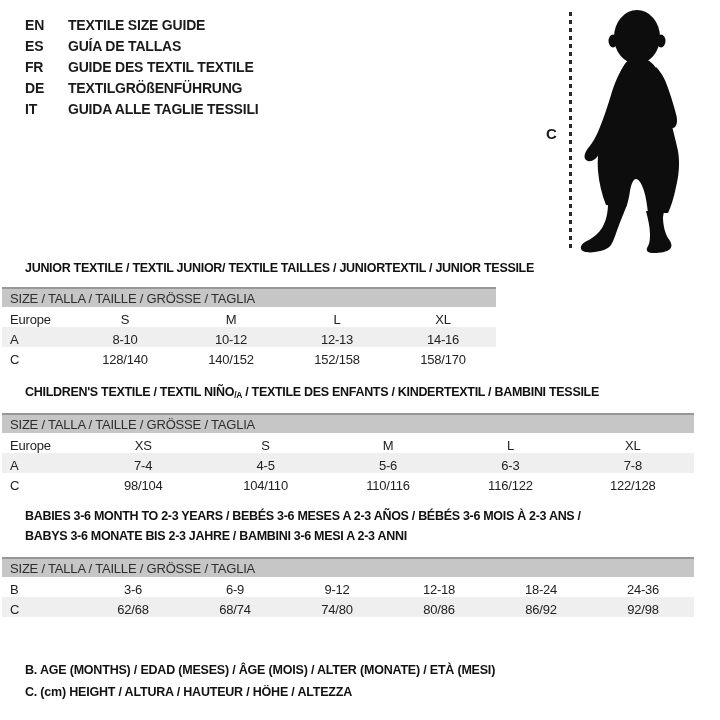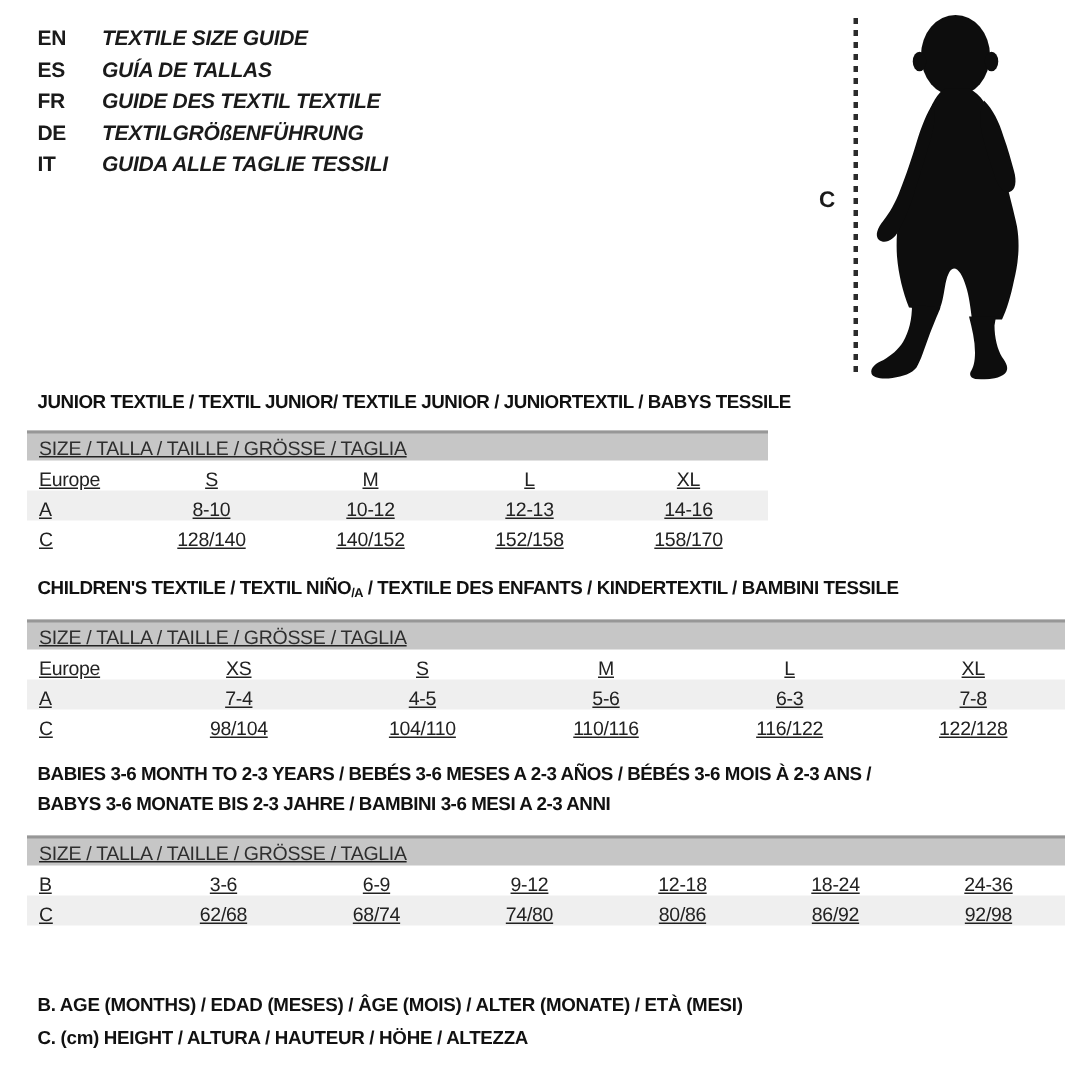--- a/index.html
+++ b/index.html
@@ -4,39 +4,39 @@
 <style>
   html,body{margin:0;padding:0;background:#fff;}
   .canvas{
     position:relative;width:720px;height:720px;background:#ffffff;
     font-family:"Liberation Sans", sans-serif;color:#1a1a1a;overflow:hidden;border-radius:19px;
   }
   
   .lang-block{position:absolute;left:25px;top:14px;}
   .lang-row{display:flex;height:21px;align-items:center;}
   .lang-code{width:43px;font-weight:700;font-size:14px;letter-spacing:-0.2px;}
-  .lang-label{font-weight:700;font-size:14px;letter-spacing:-0.2px;white-space:nowrap;font-style:italic;}
+  .lang-label{font-weight:700;font-size:14px;letter-spacing:-0.2px;white-space:nowrap;}
 
   
   .measure-line{
     position:absolute;left:569px;top:12px;width:3px;height:238px;
     background:repeating-linear-gradient(to bottom,#2b2b2b 0 4px,transparent 4px 8px);
   }
   .figure-label{position:absolute;left:546px;top:125px;font-weight:700;font-size:15px;}
   .silhouette{position:absolute;left:580px;top:7px;width:122px;height:246px;}
 
   
   .section-title{
     position:absolute;left:25px;font-weight:700;font-size:12.5px;
     letter-spacing:-0.3px;white-space:nowrap;color:#111;
   }
   .sub{font-size:8.5px;position:relative;top:2px;}
 
   
-  .size-table{position:absolute;left:18px;font-size:13px;letter-spacing:-0.2px;color:#222;text-decoration:underline;}
+  .size-table{position:absolute;left:2px;font-size:13px;letter-spacing:-0.2px;color:#222;}
   .thead{
     height:20px;background:var(--header-bg,#c6c6c6);border-top:2px solid #979797;
     display:flex;align-items:center;padding-left:8px;box-sizing:border-box;
     color:#2e2e2e;white-space:nowrap;
   }
   .trow{display:flex;height:20px;align-items:flex-end;}
   .trow.alt{background:var(--row-alt,#efefef);}
   .tlabel{padding-left:8px;box-sizing:border-box;}
   .t1 .tlabel{width:70px;}
   .t2 .tlabel,.t3 .tlabel{width:80px;}
@@ -84,21 +84,21 @@
         <ellipse cx="81" cy="34" rx="4.5" ry="6.5"></ellipse>
         <path d="M50 52 L66 52 C74 56 79 64 82 74 C85 84 88 96 90 110 C93 124 96 134 98 144 C100 156 99 168 96 180 C94 190 91 200 88 206 L68 206 C67 198 66 190 64 184 C62 177 59 172 56 172 C53 172 51 178 50 184 C49 190 48 196 46 200 L26 198 C22 188 19 176 18 164 C17 150 19 136 23 122 C27 106 32 88 38 72 C41 62 45 55 50 52 Z"></path>
         <path d="M42 62 C38 68 34 78 31 88 C28 98 24 110 20 120 C17 128 13 135 9 140 C5 145 3 150 6 153 C10 156 16 153 19 147 C23 140 27 130 30 120 C34 108 38 94 41 84 C43 76 44 68 42 62 Z"></path>
         <path d="M76 60 C82 66 86 74 89 84 C92 92 94 100 96 107 C98 114 97 120 93 121 C89 122 85 117 83 110 C80 101 77 92 75 84 C73 75 73 66 76 60 Z"></path>
         <path d="M28 196 C28 206 26 214 22 221 C19 226 14 230 9 233 C4 235 0 238 1 242 C2 245 8 246 15 245 C22 244 28 242 31 238 C34 233 36 226 39 218 C42 210 45 203 47 198 Z"></path>
         <path d="M66 204 C68 212 70 220 70 228 C70 234 69 238 67 241 C66 244 68 246 74 246 C80 246 87 245 90 242 C93 239 91 235 88 231 C85 226 83 218 83 210 L84 204 Z"></path>
       </g>
     </svg>
   </div>
 
-  <div class="section-title" style="top:261px">JUNIOR TEXTILE / TEXTIL JUNIOR/ TEXTILE JUNIOR / JUNIORTEXTIL / BABYS TESSILE</div>
+  <div class="section-title" style="top:261px">JUNIOR TEXTILE / TEXTIL JUNIOR/ TEXTILE TAILLES / JUNIORTEXTIL / JUNIOR TESSILE</div>
   <div class="size-table t1" style="top:287px;width:494px">
     <div class="thead">SIZE / TALLA / TAILLE / GRÖSSE / TAGLIA</div>
     <div class="trow">
       <span class="tlabel">Europe</span>
       <span class="tcell">S</span>
       <span class="tcell">M</span>
       <span class="tcell">L</span>
       <span class="tcell">XL</span>
     </div>
     <div class="trow alt">

